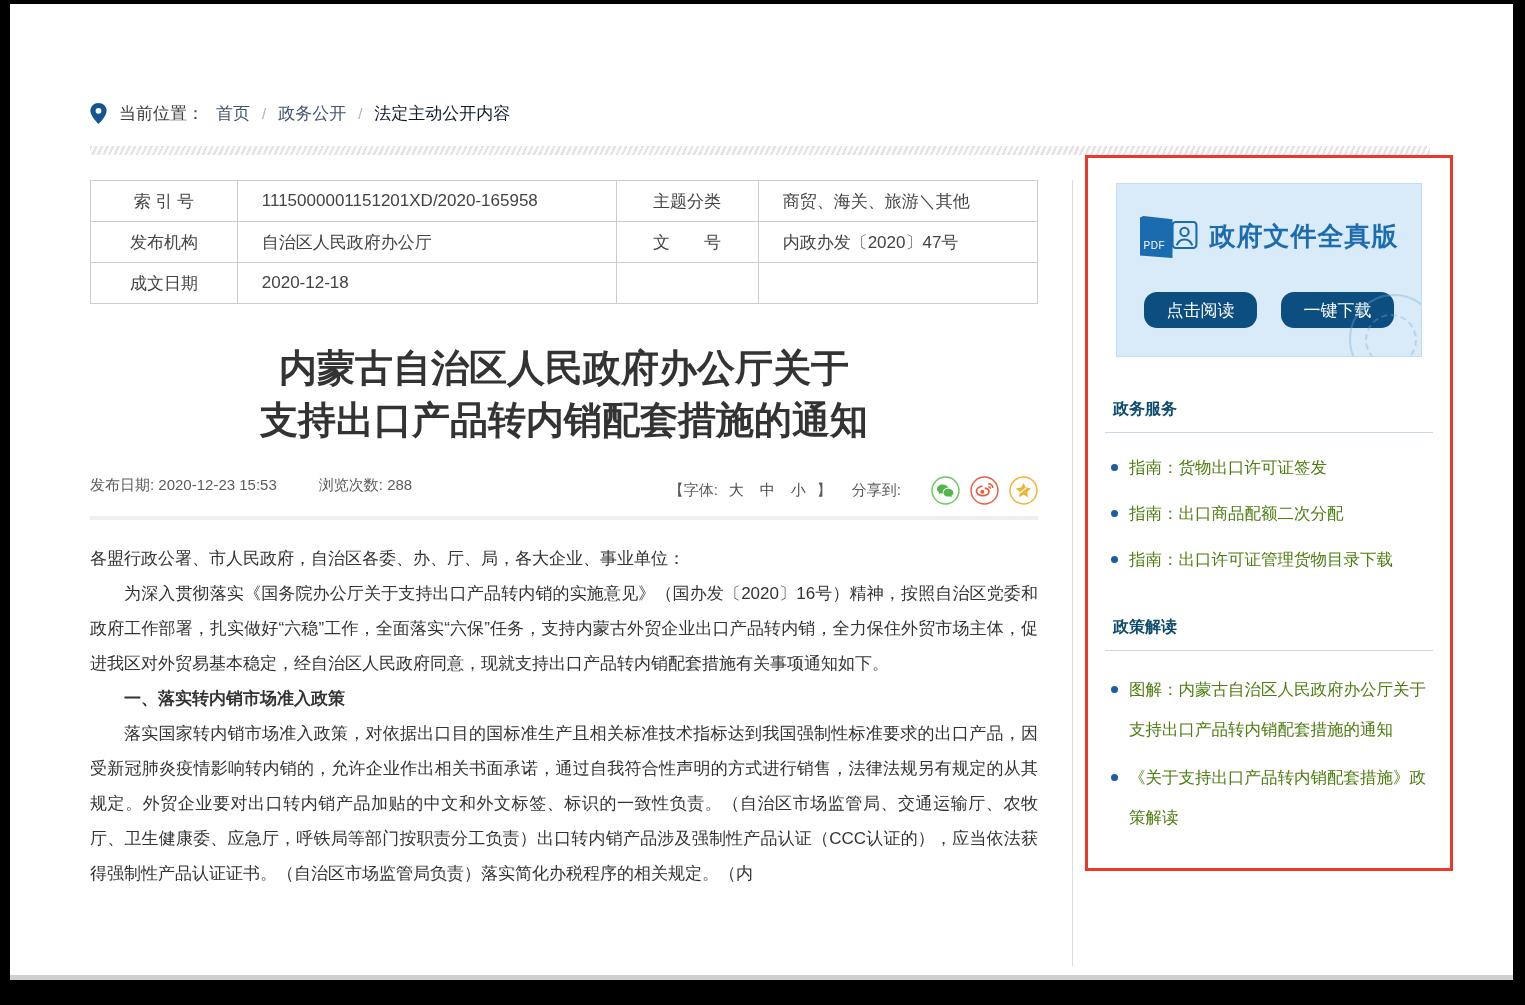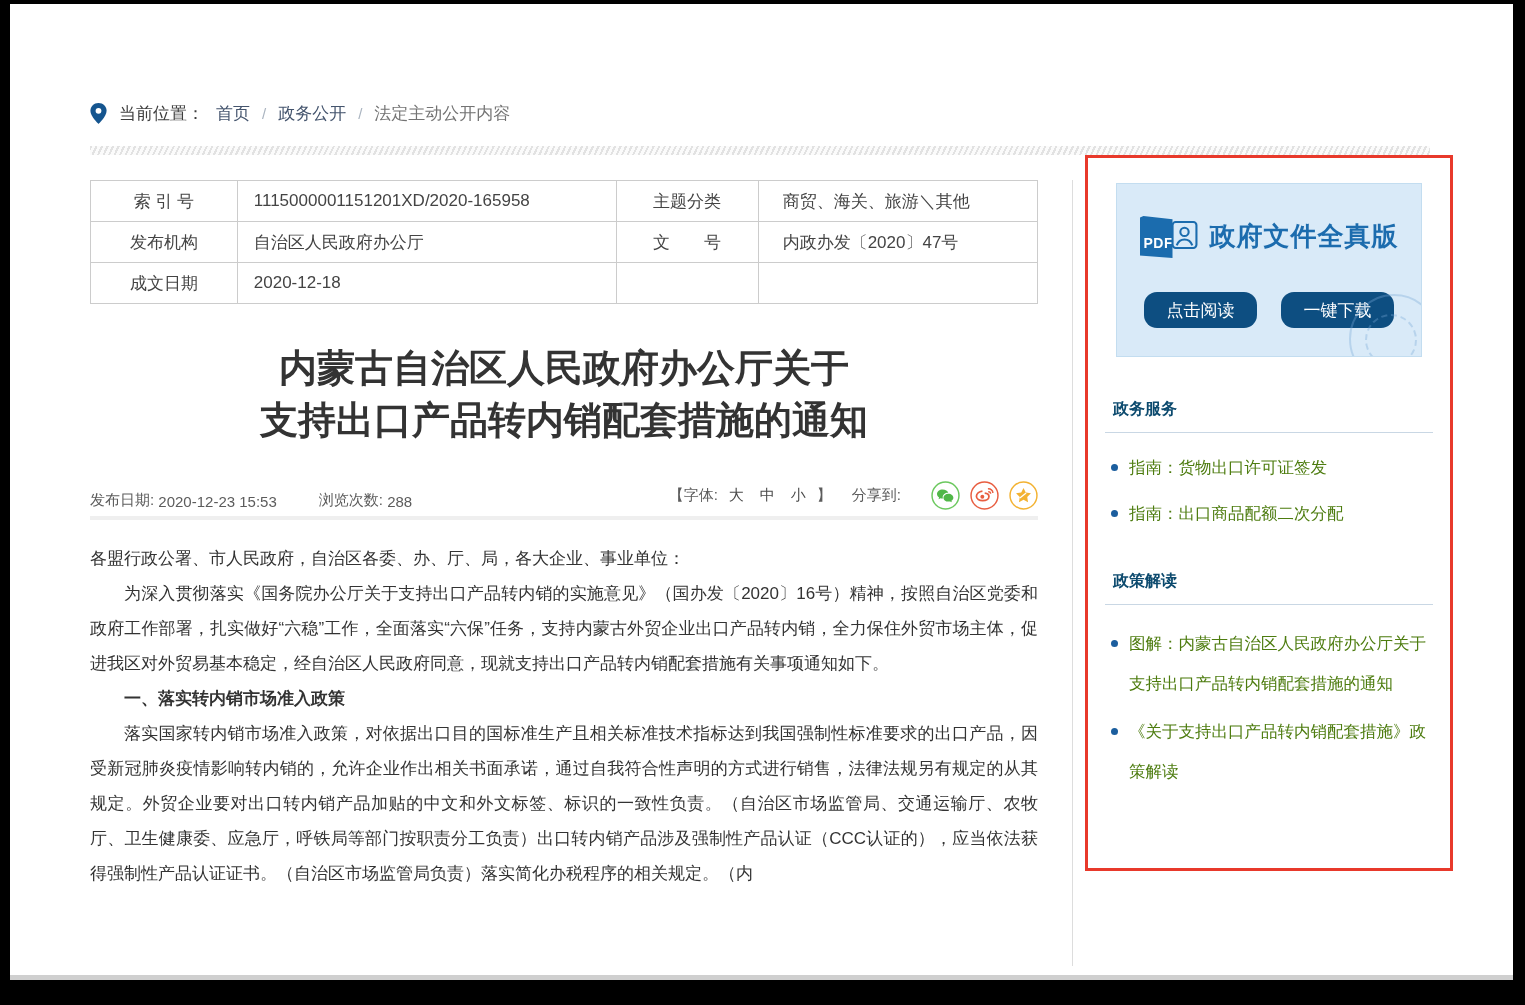--- a/index.html
+++ b/index.html
@@ -8,39 +8,39 @@
   .page { position:absolute; left:10px; top:4px; width:1503px; height:976px;
           background:#fff; overflow:hidden; }
   .page-bottom-edge { position:absolute; left:0; right:0; bottom:0; height:5px; background:#cfcfcf; }
 
   
   .breadcrumb { position:absolute; left:80px; top:98px; display:flex; align-items:center;
                 font-size:17px; color:#3d3d3d; gap:12px; }
   .breadcrumb .pin { width:17px; height:21px; display:inline-block; }
   .crumb { color:#44546d; text-decoration:none; cursor:pointer; }
   .crumb-sep { color:#aab4c0; font-size:15px; }
-  .crumb.current { color:#737373; }
+  .crumb.current { color:#0f172a; }
 
   .hatch { position:absolute; left:80px; top:142px; width:1340px; height:9px;
            background:repeating-linear-gradient(115deg,#e2e2e2 0,#e2e2e2 2px,#fbfbfb 2px,#fbfbfb 5px); }
 
   
   .doc-table { position:absolute; left:80px; top:176px; width:948px; border-collapse:collapse;
                table-layout:fixed; font-size:17px; color:#444; }
   .doc-table td { border:1px solid #ccc; height:41px; padding:0 10px; overflow:hidden; white-space:nowrap; }
   .doc-table td.lbl { text-align:center; width:15.5%; }
-  .doc-table td.val1 { width:40%; padding-left:16px; }
+  .doc-table td.val1 { width:40%; padding-left:24px; }
   .doc-table td.lbl2 { width:15%; text-align:center; }
   .doc-table td.val2 { width:29.5%; padding-left:24px; }
 
   
   .article-title { position:absolute; left:80px; top:338px; width:948px; text-align:center;
                    font-size:38px; font-weight:bold; color:#333; line-height:52px; }
   .meta-row { position:absolute; left:80px; top:472px; width:948px; height:34px;
-              display:flex; align-items:flex-end; font-size:15px; color:#5c5c5c; }
+              display:flex; align-items:flex-start; font-size:15px; color:#5c5c5c; }
   .meta-views { margin-left:42px; }
   .meta-right { margin-left:auto; display:flex; align-items:center; gap:6px; }
   .font-size-btn { cursor:pointer; padding:0 5px; color:#4a4a4a; }
   .share-label { margin-left:14px; margin-right:20px; }
   .share-icon { width:29px; height:29px; cursor:pointer; display:inline-block; margin-left:4px; }
   .meta-divider { position:absolute; left:80px; top:512px; width:948px; height:4px; background:#efefef; }
 
   
   .article-body { position:absolute; left:80px; top:537px; width:948px;
                   font-size:17px; color:#333; line-height:35px; text-align:justify; }
@@ -58,21 +58,21 @@
   .pdf-card { position:relative; margin:0 auto; width:306px; height:174px; background:#d9eaf8;
               border:1px solid #c3ddf0; overflow:hidden; }
   .pdf-card .deco { position:absolute; border:2px solid rgba(120,170,215,.35); border-radius:50%; }
   .pdf-card .deco.c1 { width:90px; height:90px; right:-18px; bottom:-28px; }
   .pdf-card .deco.c2 { width:52px; height:52px; right:4px; bottom:-10px; border-style:dashed; }
   .pdf-card-head { display:flex; align-items:center; justify-content:center; gap:12px; margin-top:30px; }
   .pdf-glyph { position:relative; width:58px; height:44px; }
   .pdf-book { position:absolute; left:0; top:2px; width:33px; height:42px; background:#1b6cae;
               clip-path:polygon(12% 0,100% 8%,100% 100%,0 94%,0 4%);
               display:flex; align-items:flex-end; }
-  .pdf-book span { color:#fff; font-size:14px; font-weight:bold; padding:0 0 7px 4px; letter-spacing:.5px; }
+  .pdf-book span { color:#fff; font-size:10px; font-weight:normal; padding:0 0 7px 4px; letter-spacing:.5px; }
   .pdf-person { position:absolute; right:0; top:6px; }
   .pdf-card-title { font-size:26px; font-weight:bold; color:#1c6cae;
                     font-family:"Liberation Serif", serif; letter-spacing:1px; }
   .pdf-card-btns { display:flex; justify-content:center; gap:24px; margin-top:34px; }
   .pdf-btn { width:113px; height:36px; background:#0d4e81; color:#fff; border:none; border-radius:13px;
              font-size:17px; cursor:pointer; font-family:"Liberation Sans", sans-serif; }
 
   .side-section { margin-top:42px; }
   .side-heading { font-size:16px; font-weight:bold; color:#0c4a6e; padding-left:8px;font-family:Liberation Mono, monospace; }
   .side-rule { height:1px; background:#c9d7e4; margin:12px 0 18px 0; }
@@ -213,20 +213,24 @@
       <div class="side-rule"></div>
       <ul class="side-list services-list">
         <li>
           <span class="bullet"></span>
           <span>指南：货物出口许可证签发</span>
         </li>
         <li>
           <span class="bullet"></span>
           <span>指南：出口商品配额二次分配</span>
         </li>
+        <li>
+          <span class="bullet"></span>
+          <span>指南：出口许可证管理货物目录下载</span>
+        </li>
       </ul>
     </div>
 
     <div class="side-section">
       <div class="side-heading">政策解读</div>
       <div class="side-rule"></div>
       <ul class="side-list jiedu-list">
         <li>
           <span class="bullet"></span>
           <span>图解：内蒙古自治区人民政府办公厅关于支持出口产品转内销配套措施的通知</span>

